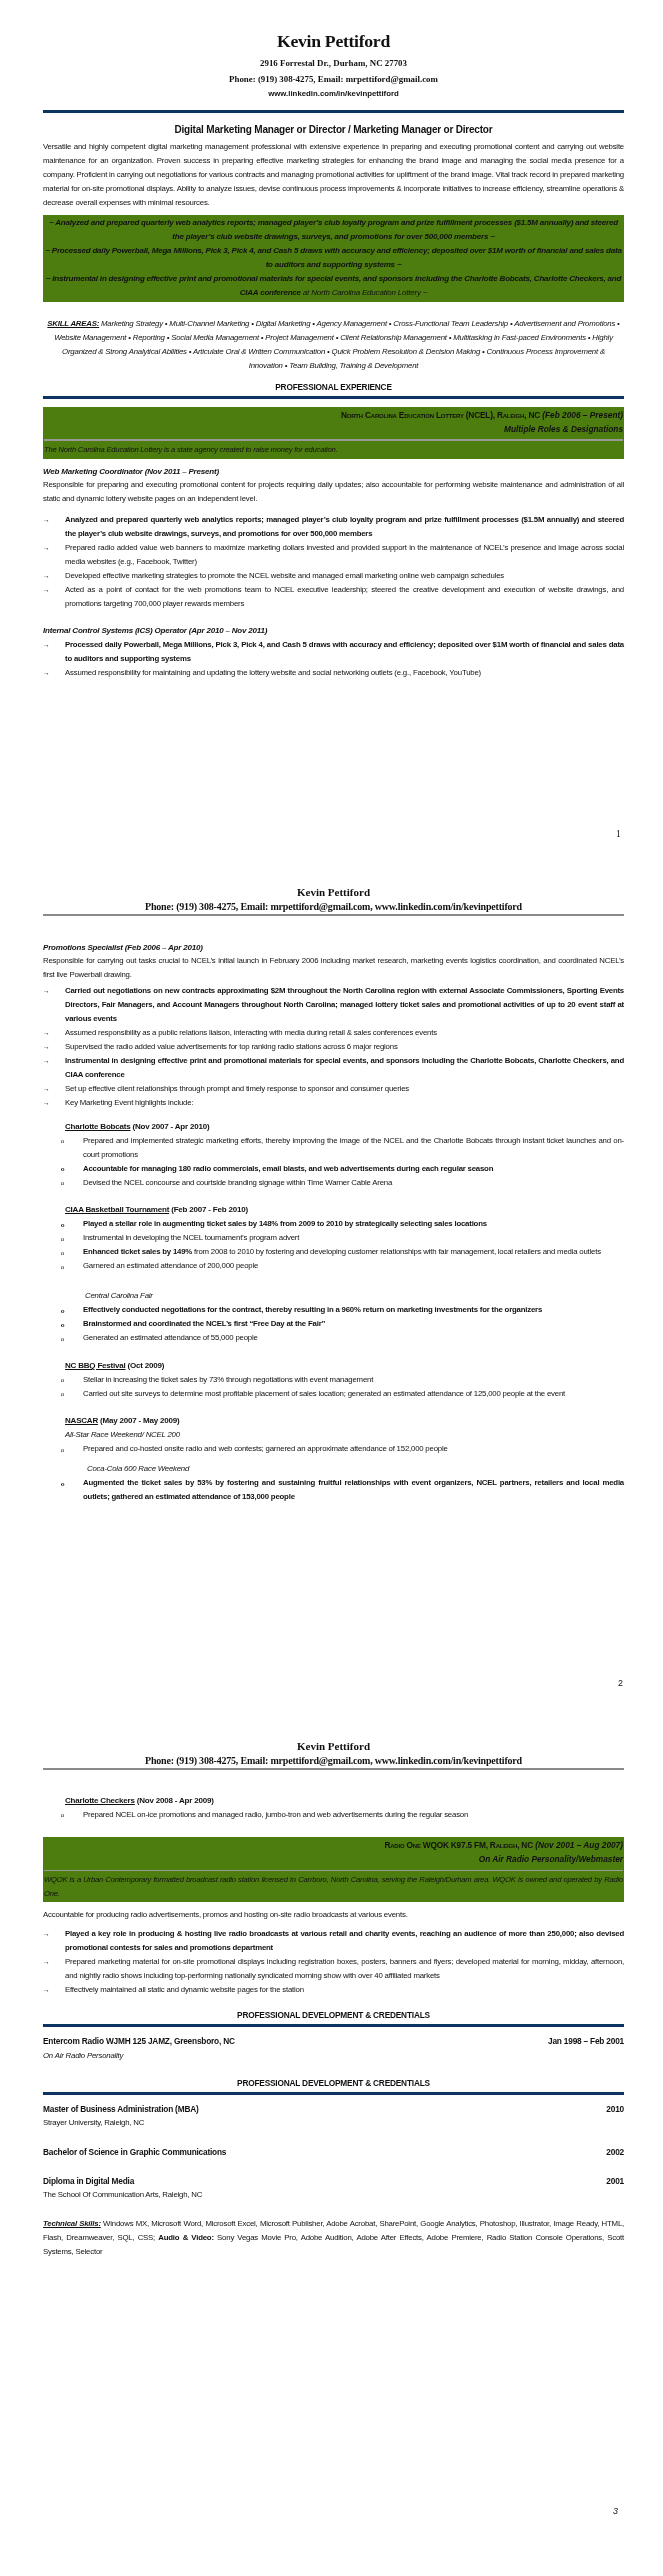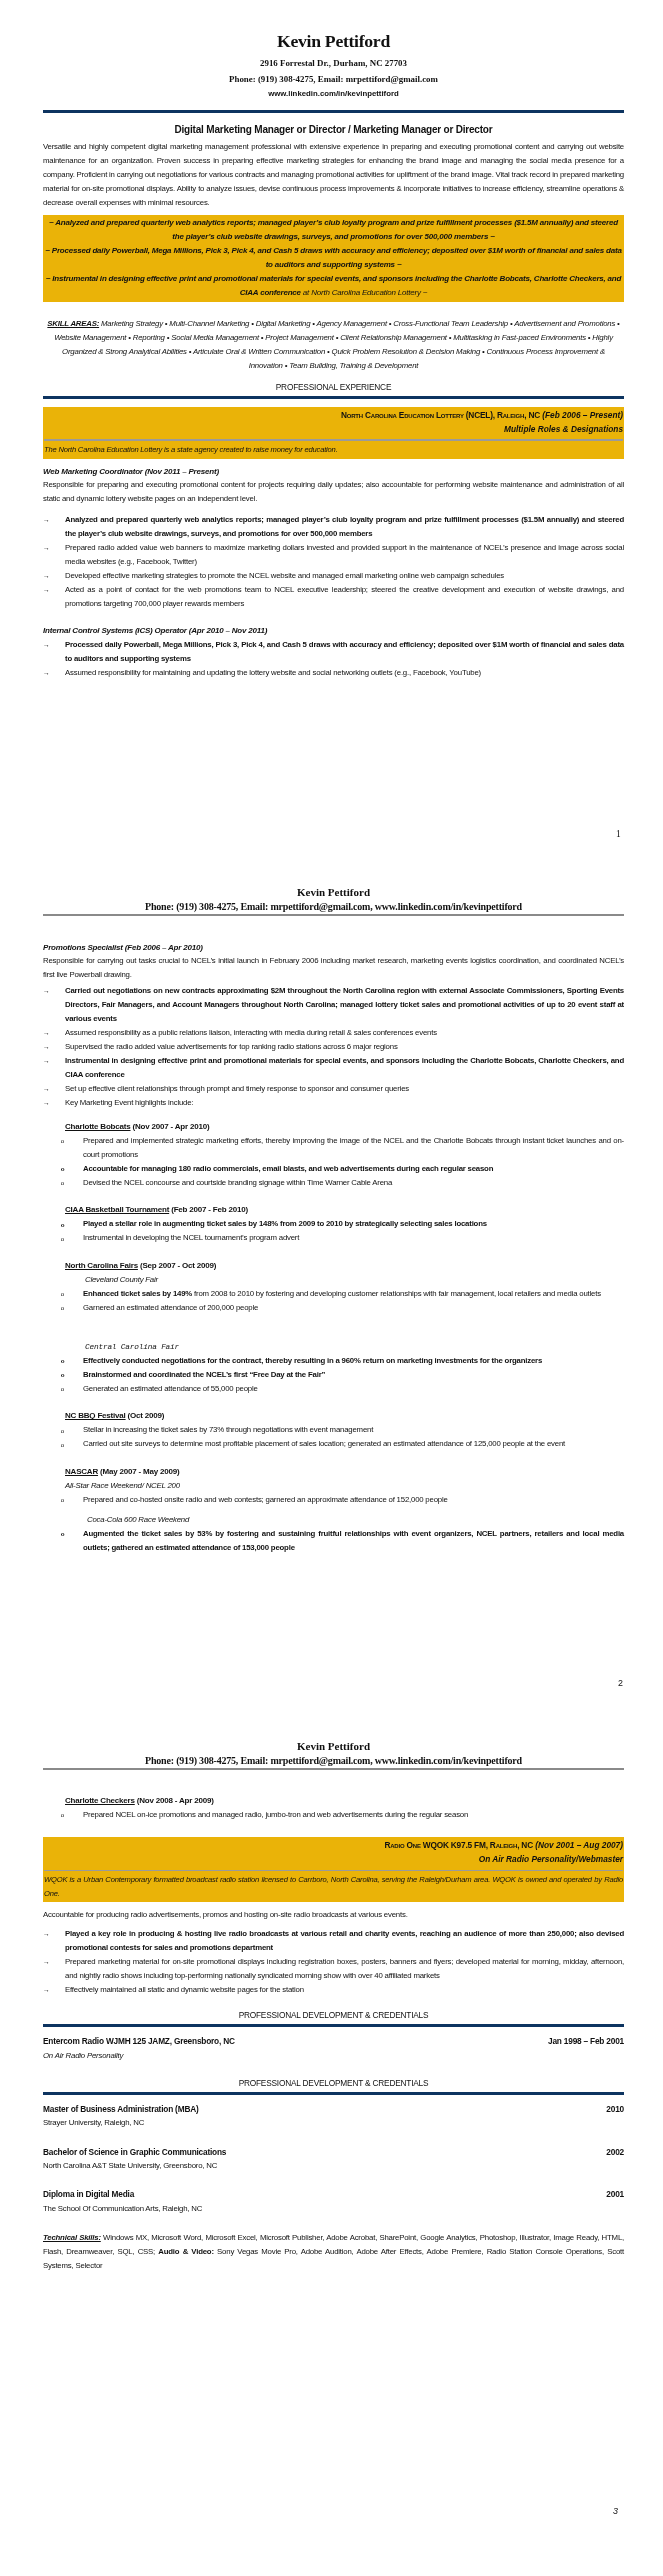--- a/index.html
+++ b/index.html
@@ -11,26 +11,26 @@
   .content { position: absolute; left: 43px; width: 581px; }
   .sans { font-family: "Liberation Sans", "DejaVu Sans", sans-serif; }
   .center { text-align: center; }
   .name-big { font-family: "Liberation Serif", serif; font-weight: bold; font-size: 17.7px; letter-spacing: -0.3px; }
   .addr { font-family: "Liberation Serif", serif; font-weight: bold; font-size: 8.9px; line-height: 15.6px; }
   .link { font-family: "Liberation Sans", sans-serif; font-weight: bold; font-size: 7.8px; }
   .rule-navy { height: 2.6px; background: #0d3460; width: 581px; }
   .rule-gray { height: 1.6px; background: #8a8a8a; width: 581px; }
   .title { font-family: "Liberation Sans", sans-serif; font-weight: bold; font-size: 10px; text-align: center; letter-spacing: -0.2px; }
   .body-text { font-family: "Liberation Sans", sans-serif; font-size: 7.8px; line-height: 14px; text-align: justify; letter-spacing: -0.2px; }
-  .shade { background: #eab308; }
+  .shade { background: #4d7c0f; }
   .summary-box { font-family: "Liberation Sans", sans-serif; font-size: 8px; font-style: italic; font-weight: bold; line-height: 14px; text-align: center; padding: 1px 0 2.1px; letter-spacing: -0.2px; }
   .summary-box .plain { font-weight: normal; }
   .skills { font-family: "Liberation Sans", sans-serif; font-size: 7.8px; font-style: italic; line-height: 14px; text-align: center; letter-spacing: -0.2px; }
   .skills .lbl { font-weight: bold; text-decoration: underline; }
-  .sec-head { font-family: "Liberation Sans", sans-serif; font-weight: normal; font-size: 8.3px; text-align: center; letter-spacing: -0.2px; }
+  .sec-head { font-family: "Liberation Sans", sans-serif; font-weight: bold; font-size: 8.3px; text-align: center; letter-spacing: -0.2px; }
   .org-box { padding: 2.1px 1px 1px; font-family: "Liberation Sans", sans-serif; font-size: 8.3px; line-height: 13.5px; text-align: right; }
   .org-name { font-weight: bold; font-variant: small-caps; letter-spacing: -0.2px; }
   .org-dates { font-style: italic; font-weight: bold; }
   .org-role { font-style: italic; font-weight: bold; }
   .org-desc { font-family: "Liberation Sans", sans-serif; font-style: italic; font-size: 7.6px; line-height: 13.5px; padding: 2.1px 1px; text-align: justify; letter-spacing: -0.2px; }
   .org-divider { height: 1.6px; background: #9a9a9a; margin: 2.1px 1px 0; }
   .role-title { font-family: "Liberation Sans", sans-serif; font-weight: bold; font-style: italic; font-size: 8px; line-height: 13.5px; letter-spacing: -0.2px; }
   ul.arrow { list-style: none; margin: 0; padding: 0; }
   ul.arrow li { position: relative; padding-left: 22px; font-family: "Liberation Sans", sans-serif; font-size: 7.8px; line-height: 14px; text-align: justify; letter-spacing: -0.2px; }
   ul.arrow li .mk { position: absolute; left: 0; top: 0; font-size: 6.8px; }
@@ -136,29 +136,25 @@
     </ul>
 
     <div style="padding-left:22px; margin-top:13.5px;">
       <div class="event-head"><span class="u">CIAA Basketball Tournament</span><span> (Feb 2007 - Feb 2010)</span></div>
     </div>
     <ul class="circ">
       <li class="b"><span class="mk">o</span><span>Played a stellar role in augmenting ticket sales by 148% from 2009 to 2010 by strategically selecting sales locations</span></li>
       <li><span class="mk">o</span><span>Instrumental in developing the NCEL tournament’s program advert</span></li>
     </ul>
 
-    <div style="padding-left:22px; margin-top:13.5px;">
-      <div class="event-head"><span class="u">North Carolina Fairs</span><span> (Sep 2007 - Oct 2009)</span></div>
-      <div class="event-sub" style="padding-left:20px;">Cleveland County Fair</div>
-    </div>
     <ul class="circ">
       <li><span class="mk">o</span><span class="b">Enhanced ticket sales by 149%</span><span> from 2008 to 2010 by fostering and developing customer relationships with fair management, local retailers and media outlets</span></li>
       <li><span class="mk">o</span><span>Garnered an estimated attendance of 200,000 people</span></li>
     </ul>
-    <div class="event-sub" style="padding-left:42px; margin-top:25px;font-family:Liberation Mono, monospace;">Central Carolina Fair</div>
+    <div class="event-sub" style="padding-left:42px; margin-top:16px;">Central Carolina Fair</div>
     <ul class="circ">
       <li class="b"><span class="mk">o</span><span>Effectively conducted negotiations for the contract, thereby resulting in a 960% return on marketing investments for the organizers</span></li>
       <li class="b"><span class="mk">o</span><span>Brainstormed and coordinated the NCEL’s first “Free Day at the Fair”</span></li>
       <li><span class="mk">o</span><span>Generated an estimated attendance of 55,000 people</span></li>
     </ul>
 
     <div style="padding-left:22px; margin-top:13.5px;">
       <div class="event-head"><span class="u">NC BBQ Festival</span><span> (Oct 2009)</span></div>
     </div>
     <ul class="circ">
@@ -227,21 +223,20 @@
           <span class="l">Master of Business Administration (MBA)</span>
           <span class="r">2010</span>
         </div>
       <div class="sub-plain">Strayer University, Raleigh, NC</div>
     </div>
     <div style="margin-top:15.6px;">
       <div class="row">
           <span class="l">Bachelor of Science in Graphic Communications</span>
           <span class="r">2002</span>
         </div>
-      <div class="sub-plain">North Carolina A&amp;T State University, Greensboro, NC</div>
     </div>
     <div style="margin-top:15.6px;">
       <div class="row">
           <span class="l">Diploma in Digital Media</span>
           <span class="r">2001</span>
         </div>
       <div class="sub-plain">The School Of Communication Arts, Raleigh, NC</div>
     </div>
 
     <div class="tech" style="margin-top:15.6px;">

